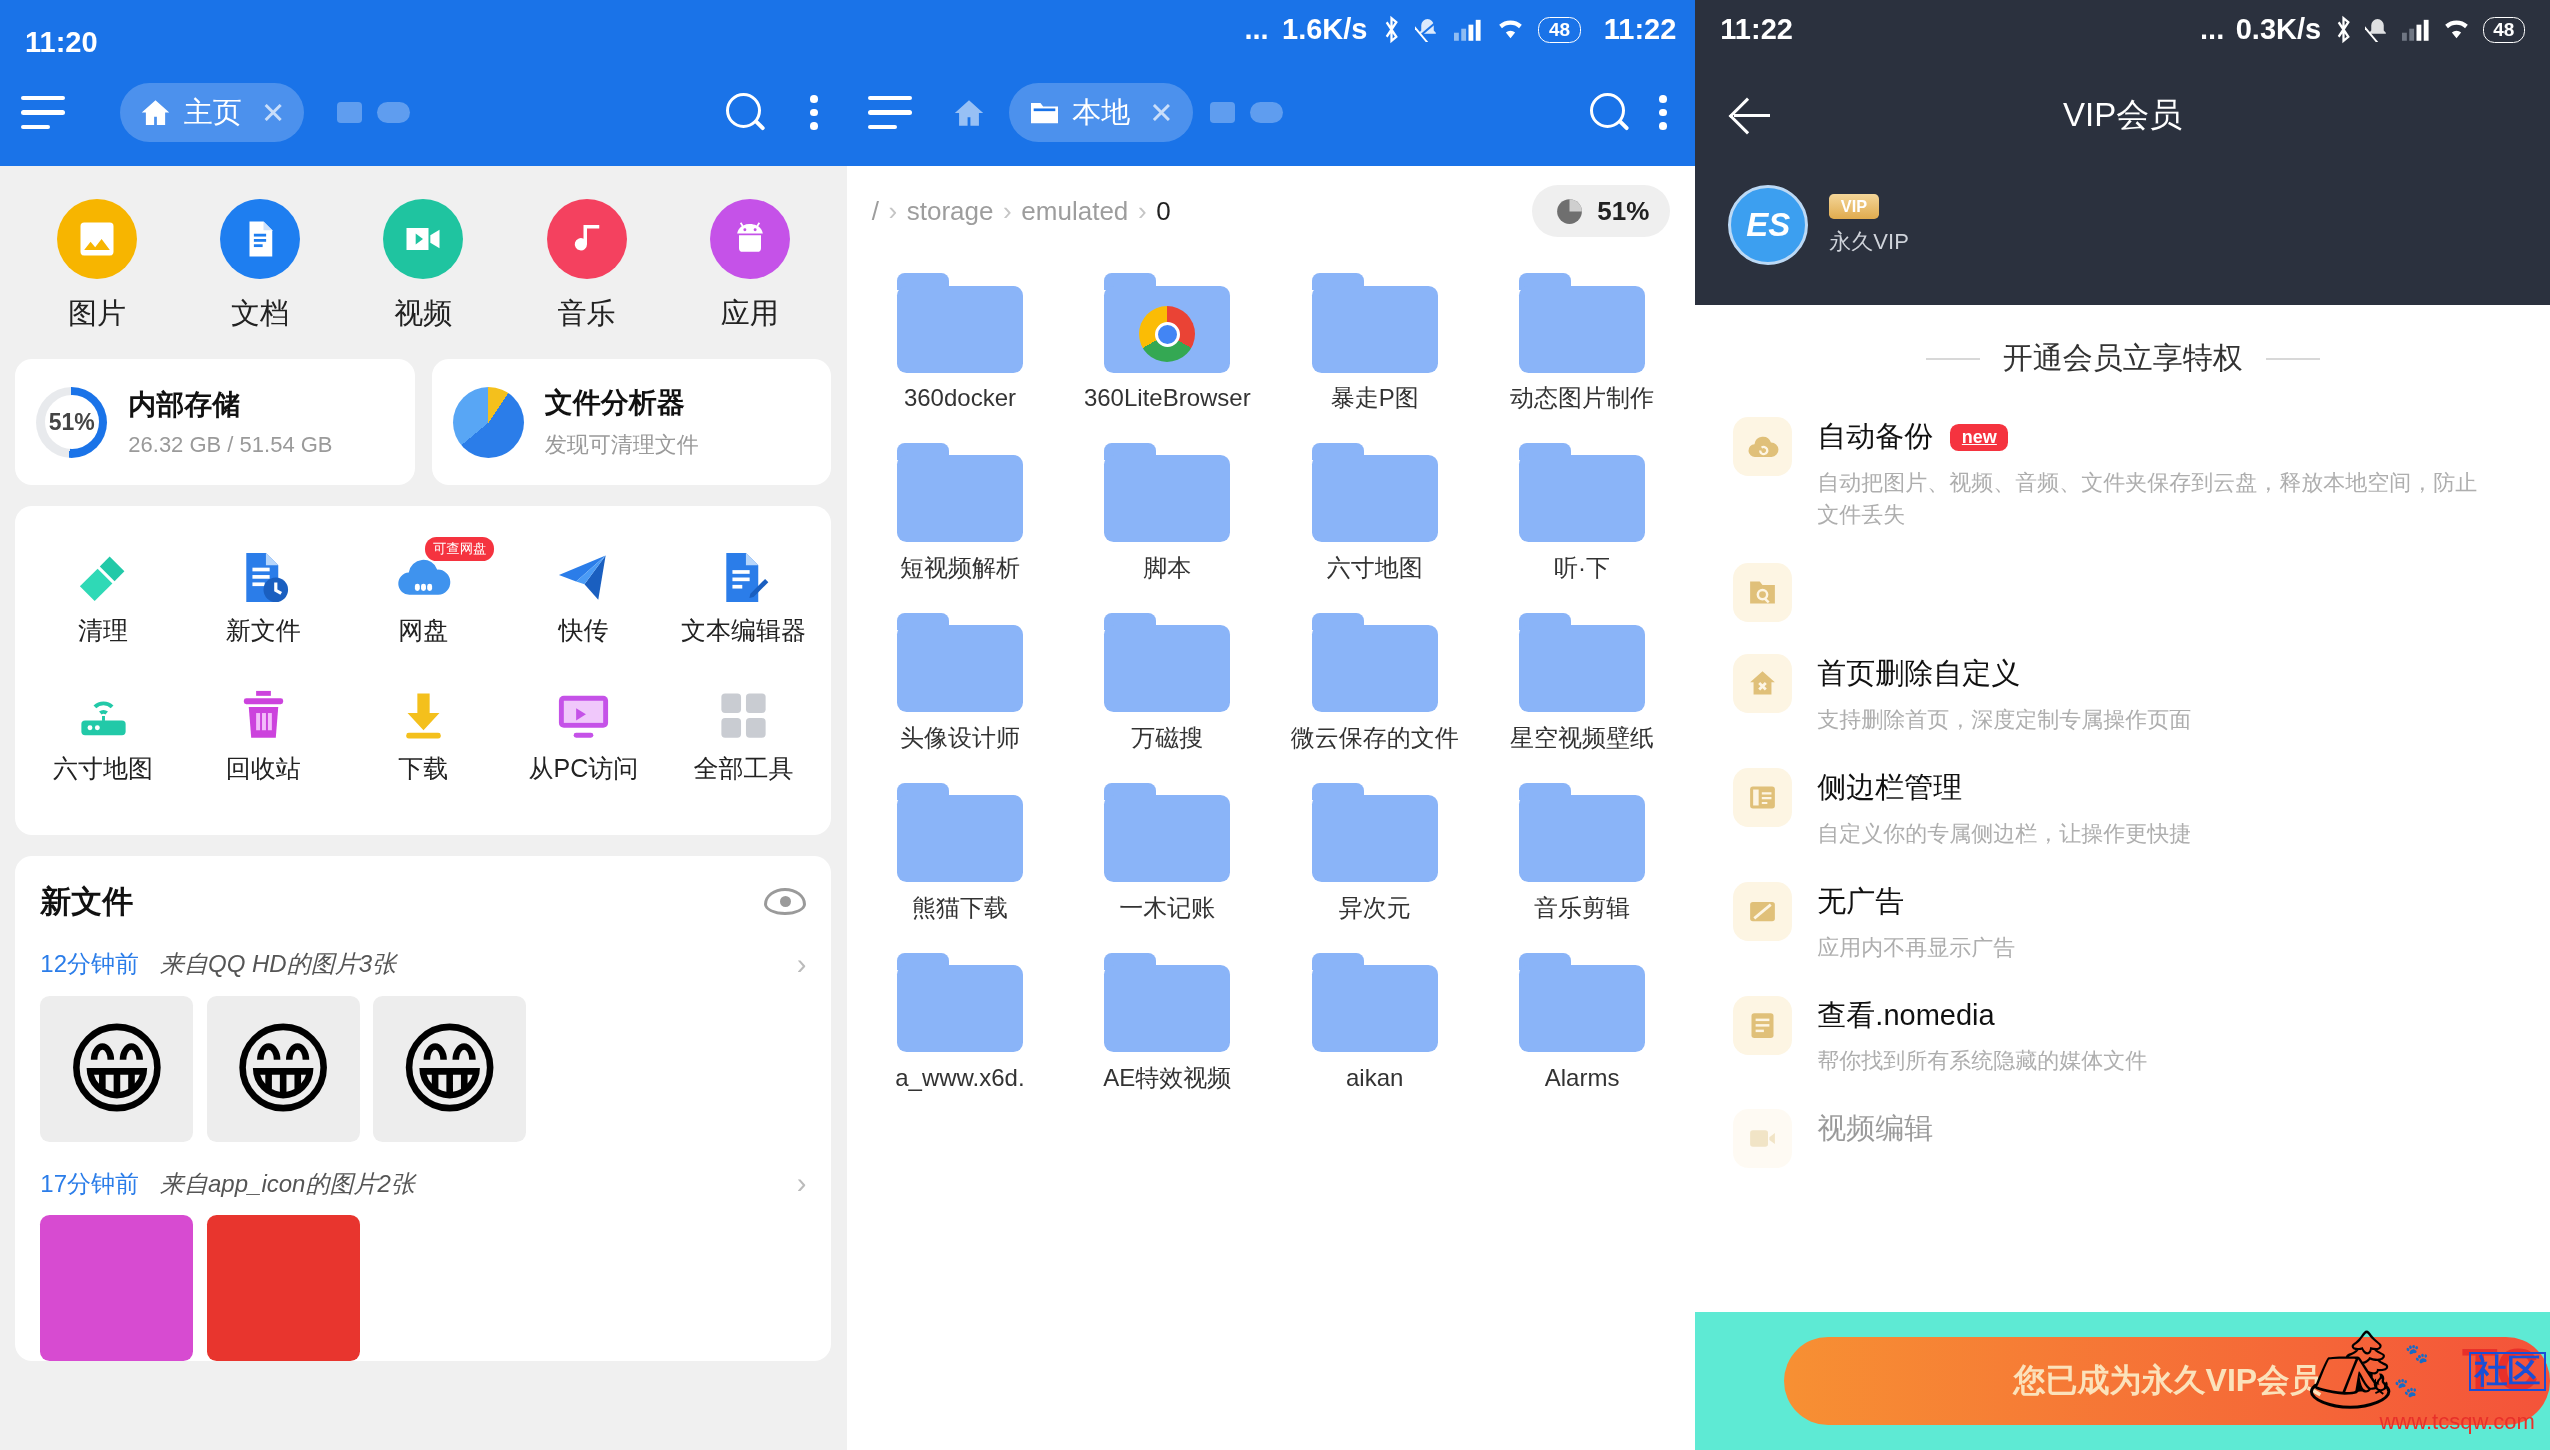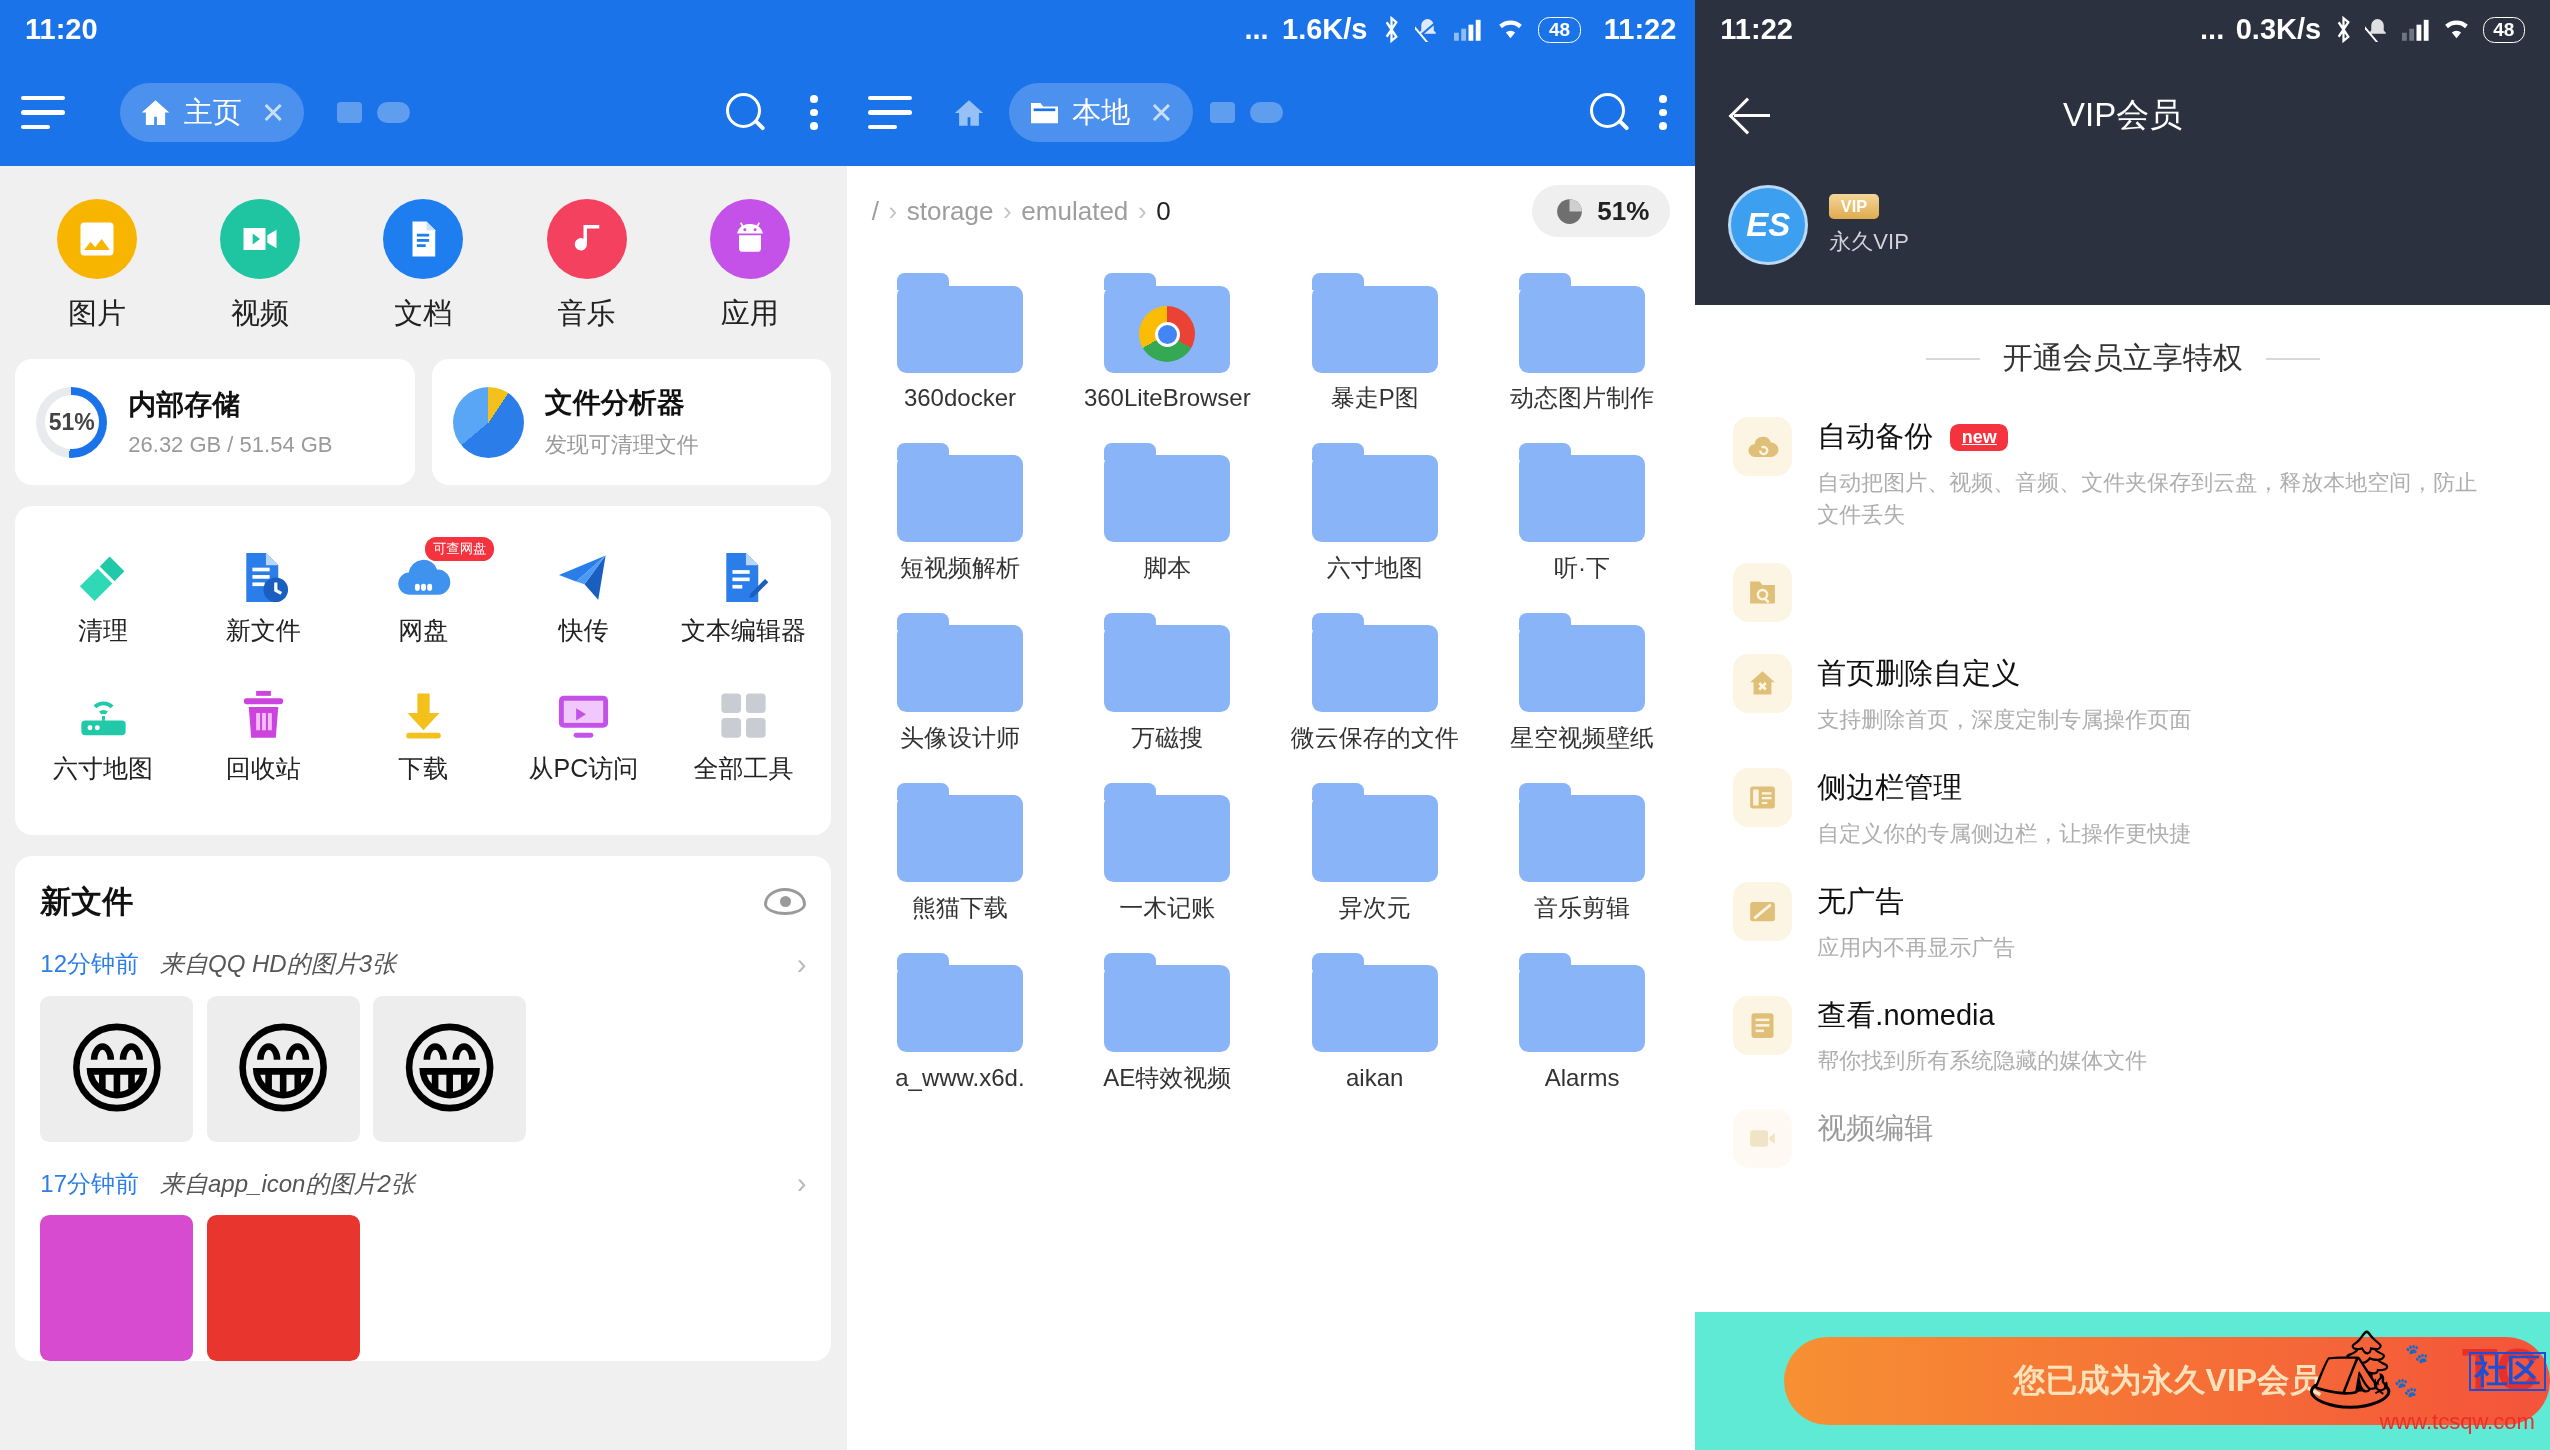--- a/index.html
+++ b/index.html
@@ -2,21 +2,21 @@
 <html lang="zh"><head>
 <meta charset="utf-8">
 <style>
   * { margin:0; padding:0; box-sizing:border-box; }
   html,body { width:2550px; height:1450px; overflow:hidden; background:#000;
               font-family:"Liberation Sans","DejaVu Sans",sans-serif; }
   .screens { display:flex; width:2550px; height:1450px; }
 
   
   .p1 { width:847px; height:1450px; background:#f0f0f0; position:relative; overflow:hidden; }
-  .p1 .statusbar { height:59px; background:#1a73e8; display:flex; align-items:center;
+  .p1 .statusbar { height:59px; background:#1a73e8; display:flex; align-items:flex-end;
                    padding:0 25px; color:#fff; font-size:29px; font-weight:bold; }
   .p1 .appbar { height:107px; background:#1a73e8; display:flex; align-items:center;
                 padding:0 21px; gap:15.3px; }
   .hamburger { width:44px; height:34px; display:flex; flex-direction:column;
                justify-content:space-between; cursor:pointer; }
   .hamburger i { display:block; height:4.8px; background:#fff; border-radius:2.9px; }
   .hamburger i:nth-child(1){ width:44px; }
   .hamburger i:nth-child(2){ width:44px; }
   .hamburger i:nth-child(3){ width:29px; }
   .tabchip { display:flex; align-items:center; gap:11.5px; background:rgba(255,255,255,.22);
@@ -192,42 +192,42 @@
     <div class="cats">
       <div class="cat">
         <div class="circ" style="background:#f7b500">
           <svg width="44" height="44" viewBox="0 0 24 24">
               <path fill="#fff" d="M21 19V5a2 2 0 0 0-2-2H5a2 2 0 0 0-2 2v14a2 2 0 0 0 2 2h14a2 2 0 0 0 2-2zM8.5 13.5l2.5 3 3.5-4.5 4.5 6H5z"></path>
             </svg>
         </div>
         <div class="nm">图片</div>
       </div>
       <div class="cat">
-        <div class="circ" style="background:#1fc4a0">
-          <svg width="44" height="44" viewBox="0 0 24 24">
-              <path fill="#fff" d="M3 6h12v12H3z"></path>
-              <path fill="#fff" d="M16 10l5-3v10l-5-3z"></path>
-              <path fill="#1fc4a0" d="M8 9l4 3-4 3z"></path>
-            </svg>
-        </div>
-        <div class="nm">视频</div>
-      </div>
-      <div class="cat">
         <div class="circ" style="background:#1e7ef0">
           <svg width="42" height="42" viewBox="0 0 24 24">
               <path fill="#fff" d="M6 2h8l5 5v15H6z"></path>
               <path fill="#cfe2fb" d="M14 2l5 5h-5z"></path>
               <g fill="#1e7ef0">
                 <rect x="8.5" y="9" width="7" height="1.6"></rect>
                 <rect x="8.5" y="12" width="7" height="1.6"></rect>
                 <rect x="8.5" y="15" width="5" height="1.6"></rect>
               </g>
             </svg>
         </div>
         <div class="nm">文档</div>
+      </div>
+      <div class="cat">
+        <div class="circ" style="background:#1fc4a0">
+          <svg width="44" height="44" viewBox="0 0 24 24">
+              <path fill="#fff" d="M3 6h12v12H3z"></path>
+              <path fill="#fff" d="M16 10l5-3v10l-5-3z"></path>
+              <path fill="#1fc4a0" d="M8 9l4 3-4 3z"></path>
+            </svg>
+        </div>
+        <div class="nm">视频</div>
       </div>
       <div class="cat">
         <div class="circ" style="background:#f4415f">
           <svg width="42" height="42" viewBox="0 0 24 24">
               <path fill="#fff" d="M10 4h9v2h-7v9a3.5 3.5 0 1 1-2-3.16z"></path>
             </svg>
         </div>
         <div class="nm">音乐</div>
       </div>
       <div class="cat">

